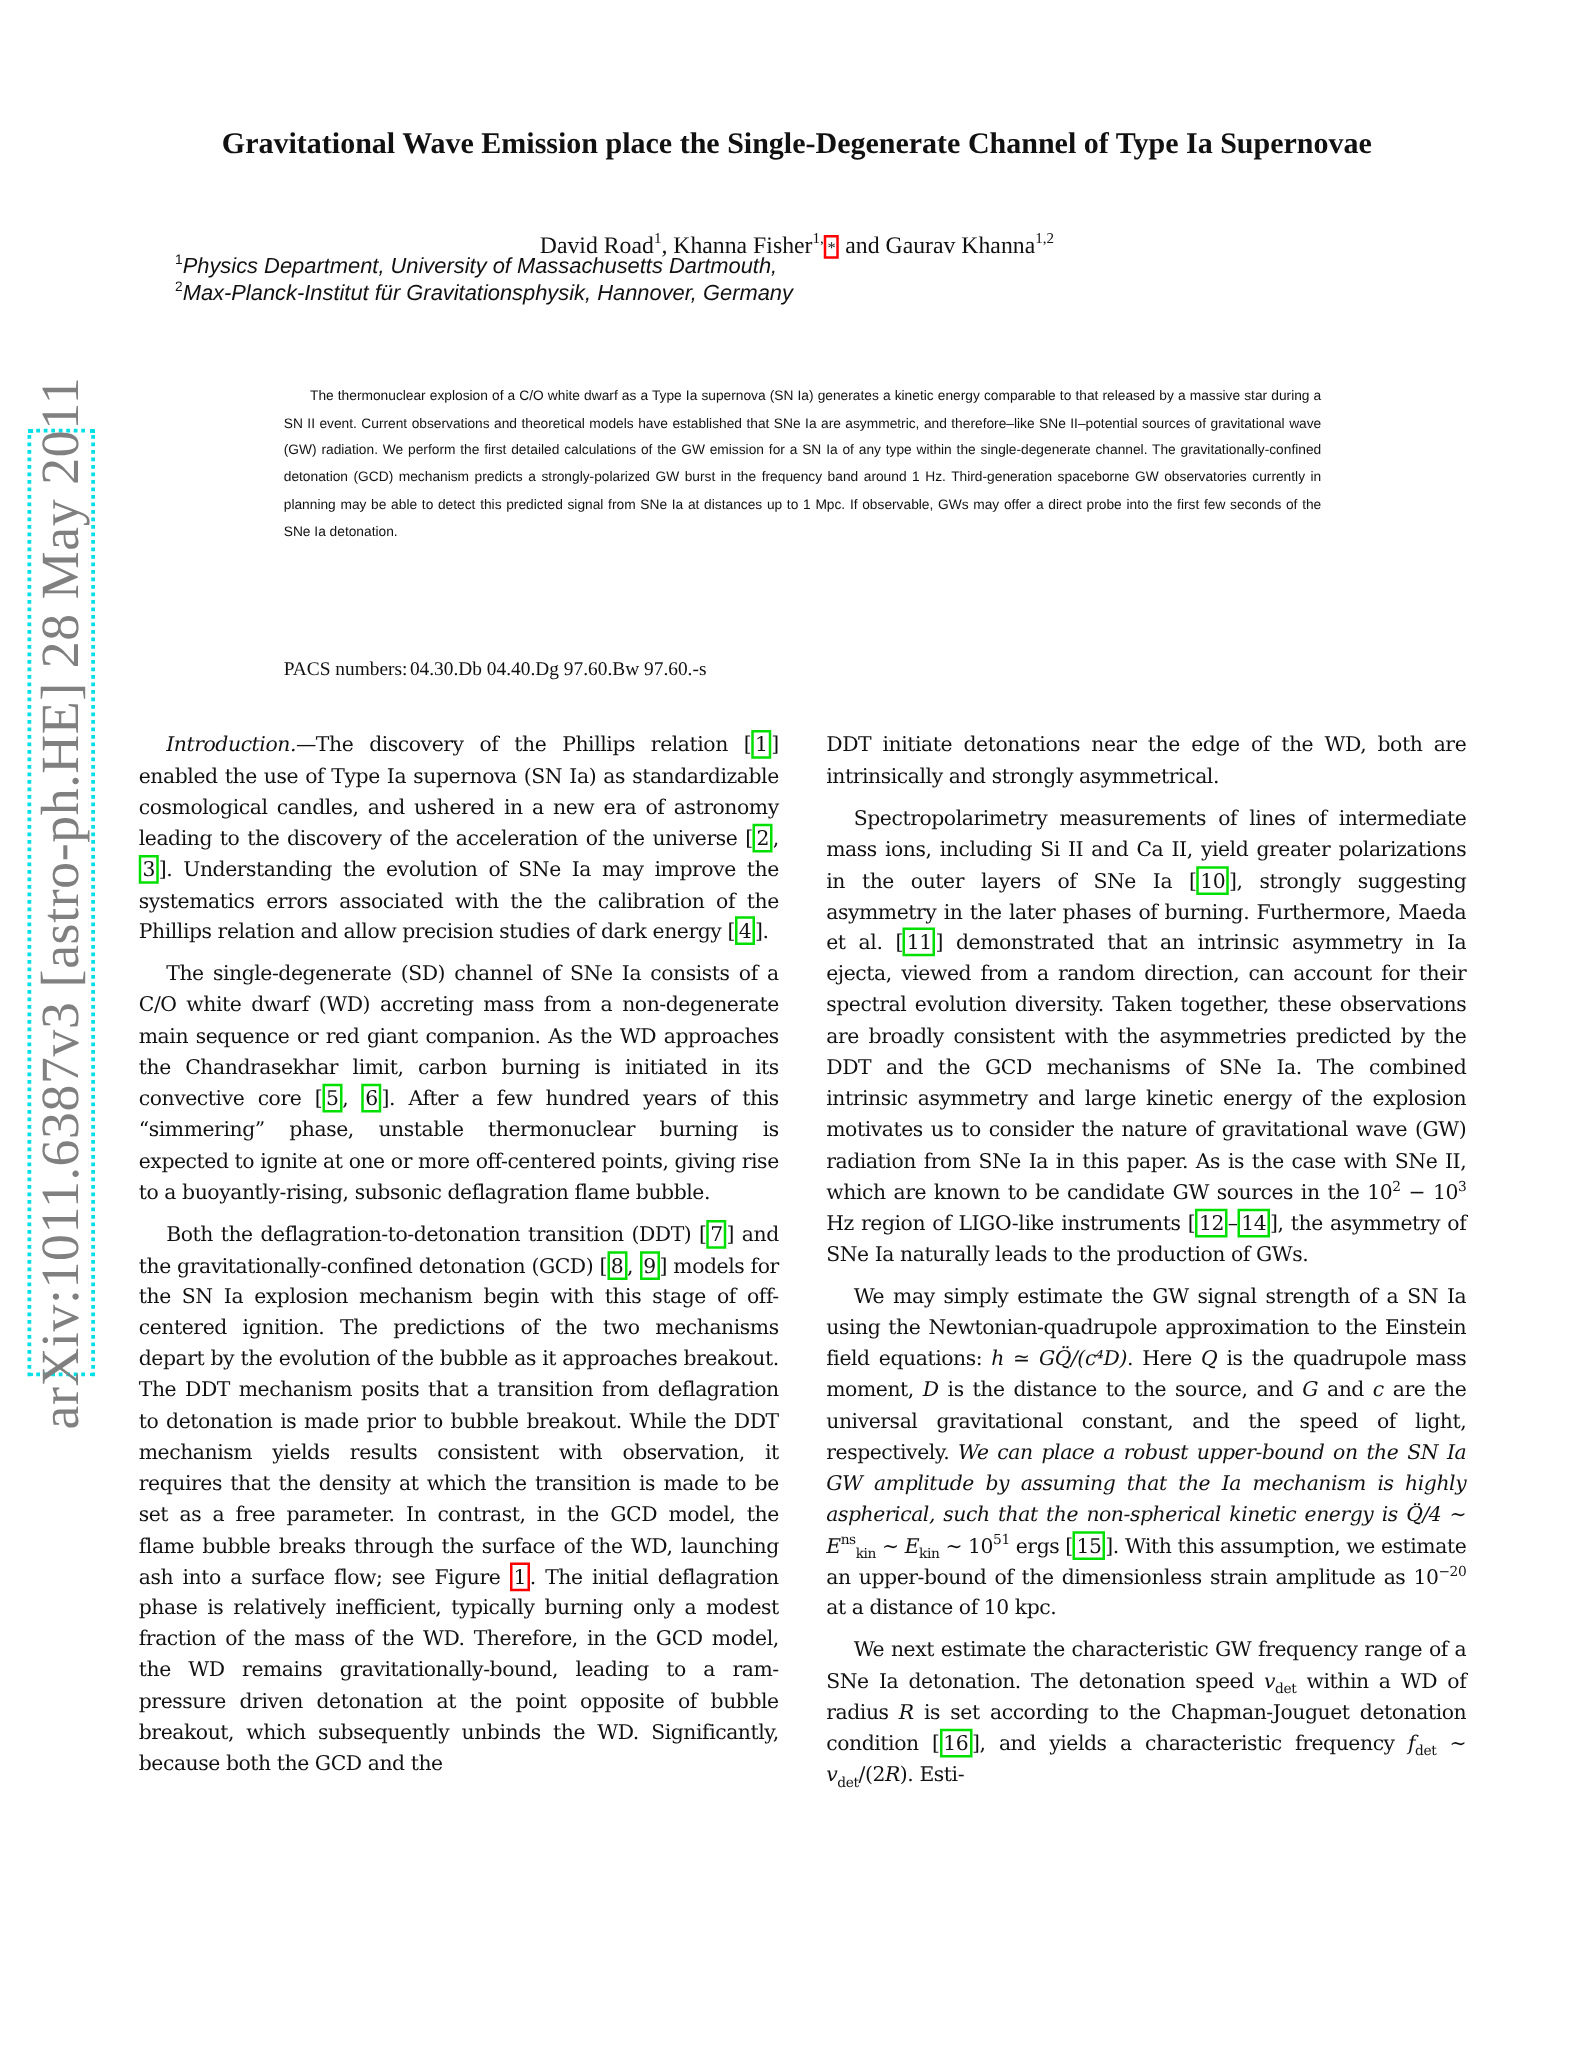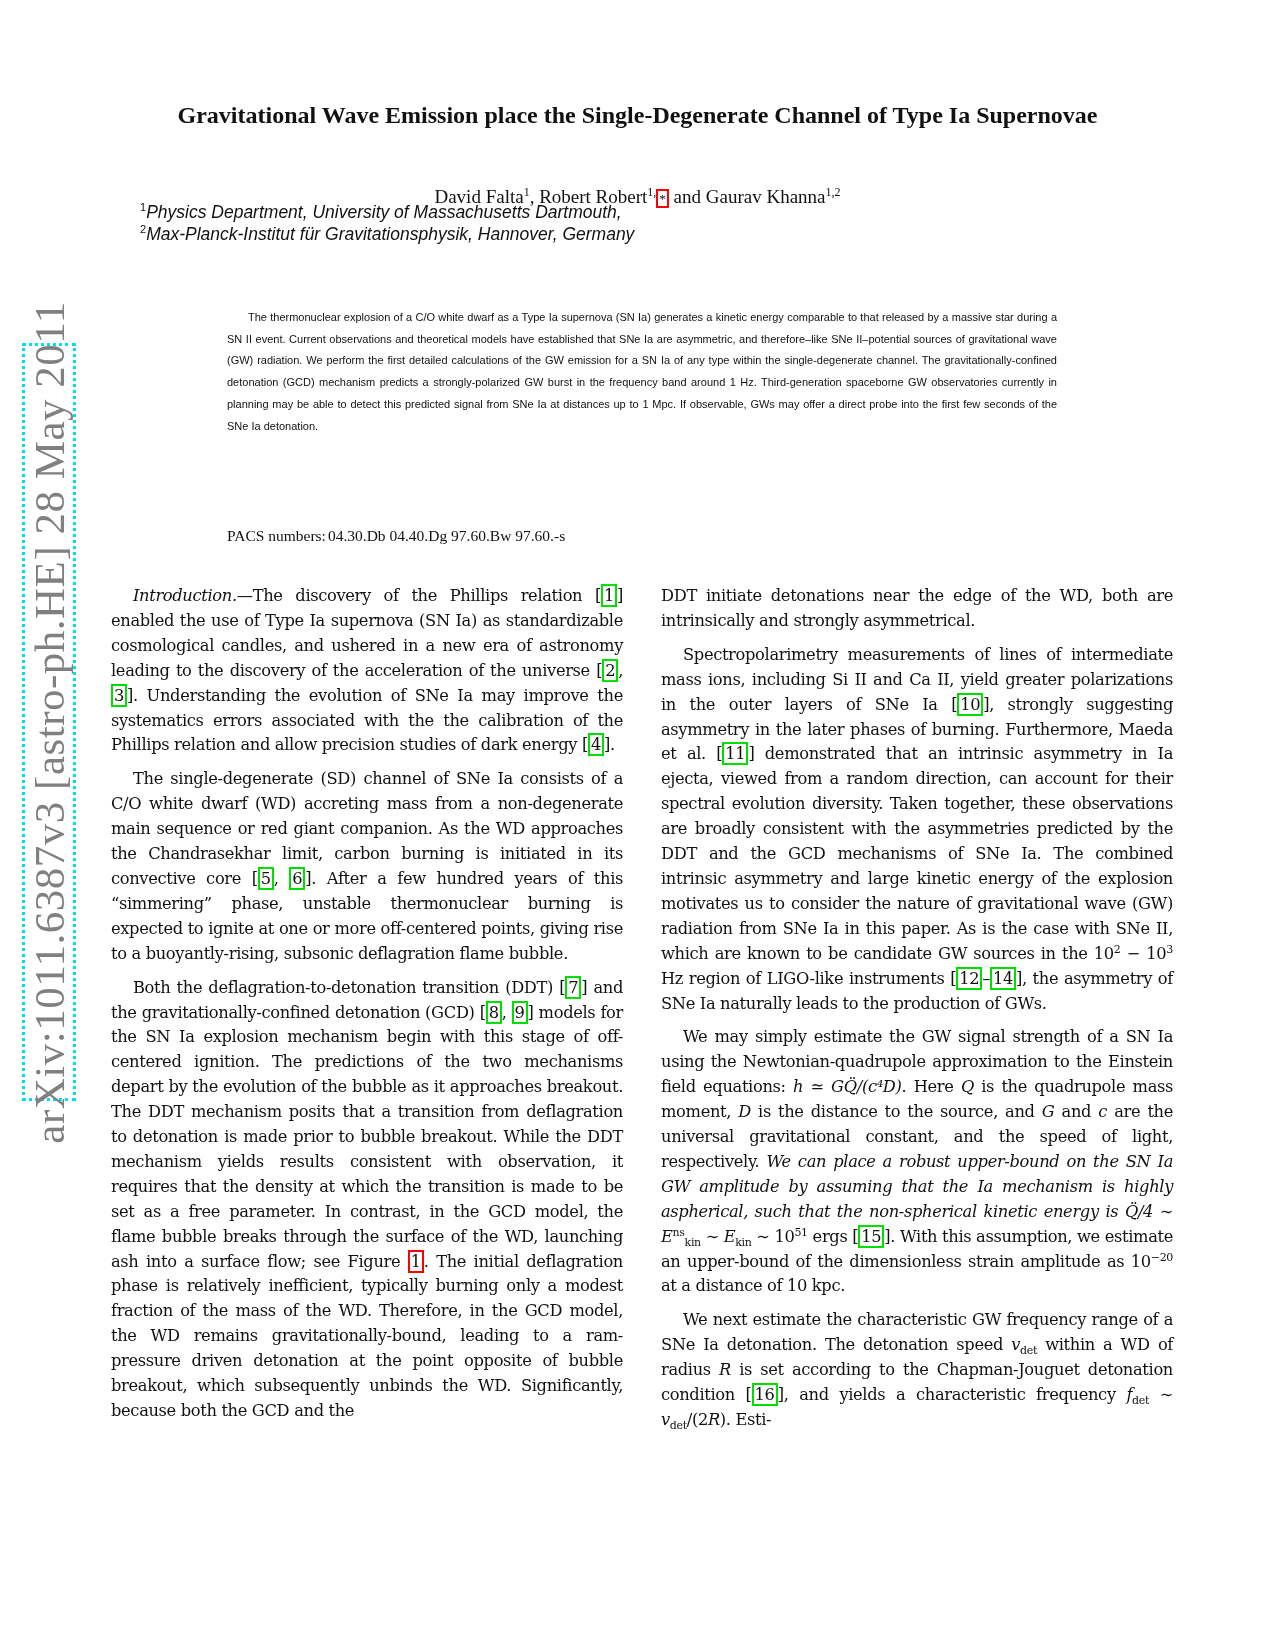--- a/index.html
+++ b/index.html
@@ -62,22 +62,22 @@
 </head>
 <body>
 
 <div class="sidebar-stamp">
   <span>arXiv:1011.6387v3  [astro-ph.HE]  28 May 2011</span>
 </div>
 
 <div class="title">Gravitational Wave Emission place the Single-Degenerate Channel of Type Ia Supernovae</div>
 
 <div class="authors">
-  <span>David Falta</span><sup>1</sup>,
-  <span>Robert Robert</span><sup>1,</sup><span class="fn-box">*</span><span> and </span><span>Gaurav Khanna</span><sup>1,2</sup>
+  <span>David Road</span><sup>1</sup>,
+  <span>Khanna Fisher</span><sup>1,</sup><span class="fn-box">*</span><span> and </span><span>Gaurav Khanna</span><sup>1,2</sup>
 </div>
 
 <div class="affil">
   <div><sup>1</sup><span class="it">Physics Department, University of Massachusetts Dartmouth,</span></div>
   <div><sup>2</sup><span class="it">Max-Planck-Institut für Gravitationsphysik, Hannover, Germany</span></div>
 </div>
 
 <div class="abstract">The thermonuclear explosion of a C/O white dwarf as a Type Ia supernova (SN Ia) generates a kinetic energy comparable to that released by a massive star during a SN II event.  Current observations and theoretical models have established that SNe Ia are asymmetric, and therefore–like SNe II–potential sources of gravitational wave (GW) radiation. We perform the first detailed calculations of the GW emission for a SN Ia of any type within the single-degenerate channel. The gravitationally-confined detonation (GCD) mechanism predicts a strongly-polarized GW burst in the frequency band around 1 Hz. Third-generation spaceborne GW observatories currently in planning may be able to detect this predicted signal from SNe Ia at distances up to 1 Mpc. If observable, GWs may offer a direct probe into the first few seconds of the SNe Ia detonation.</div>
 
 <div class="pacs">

